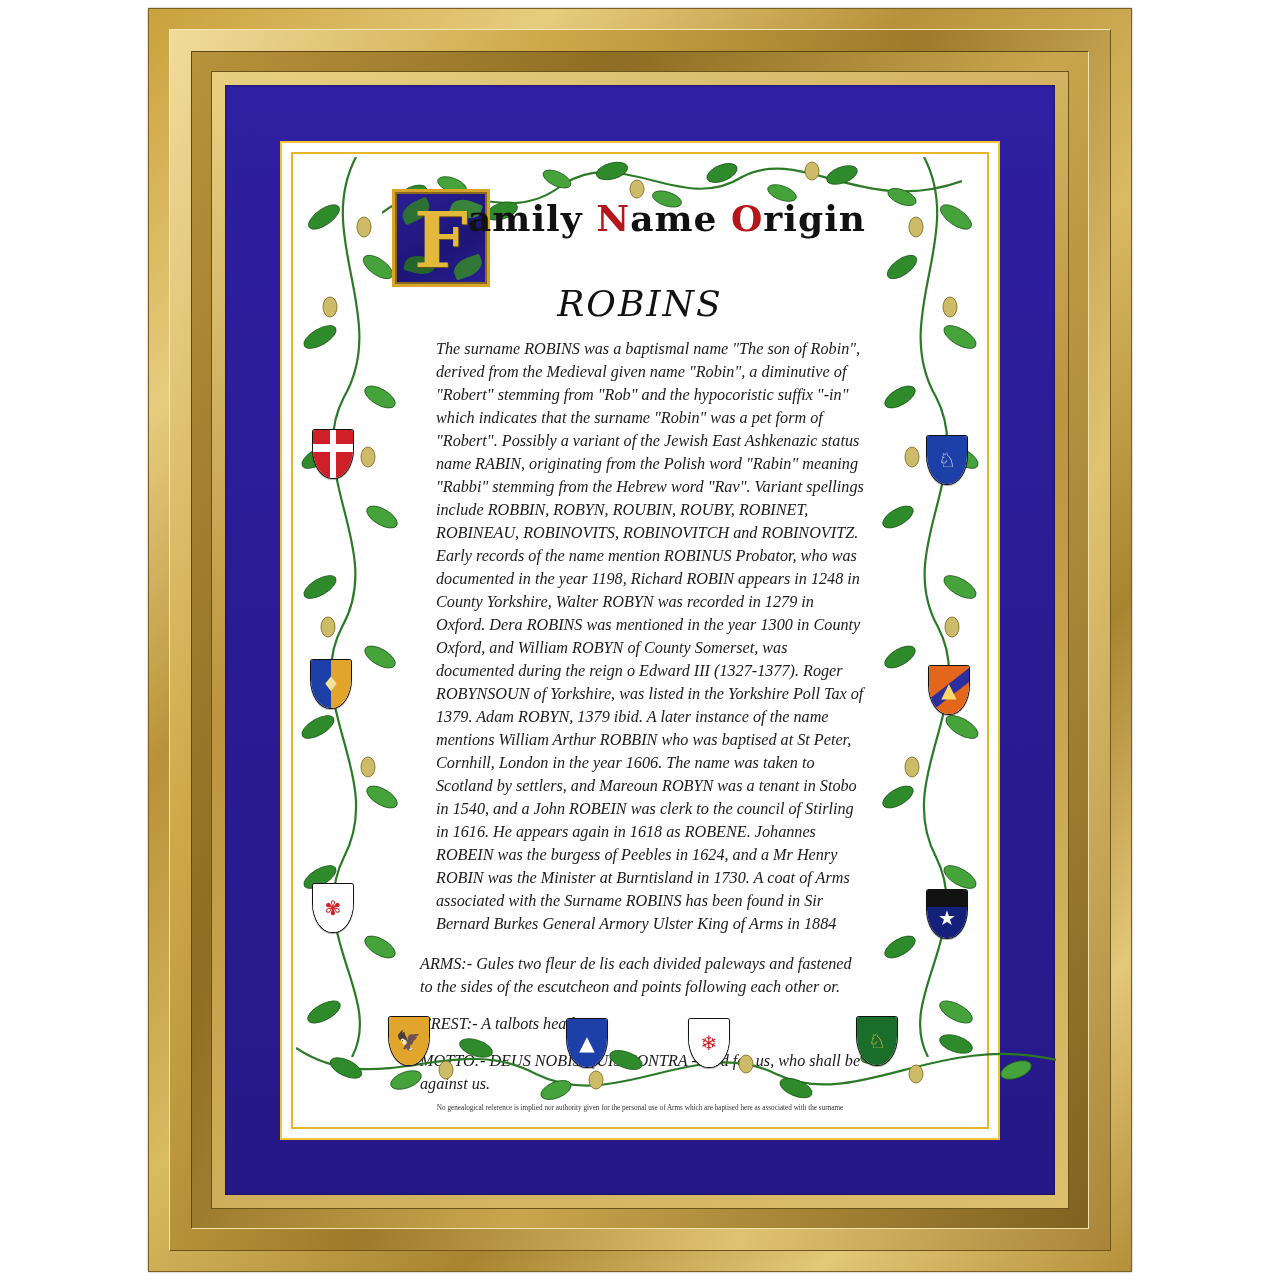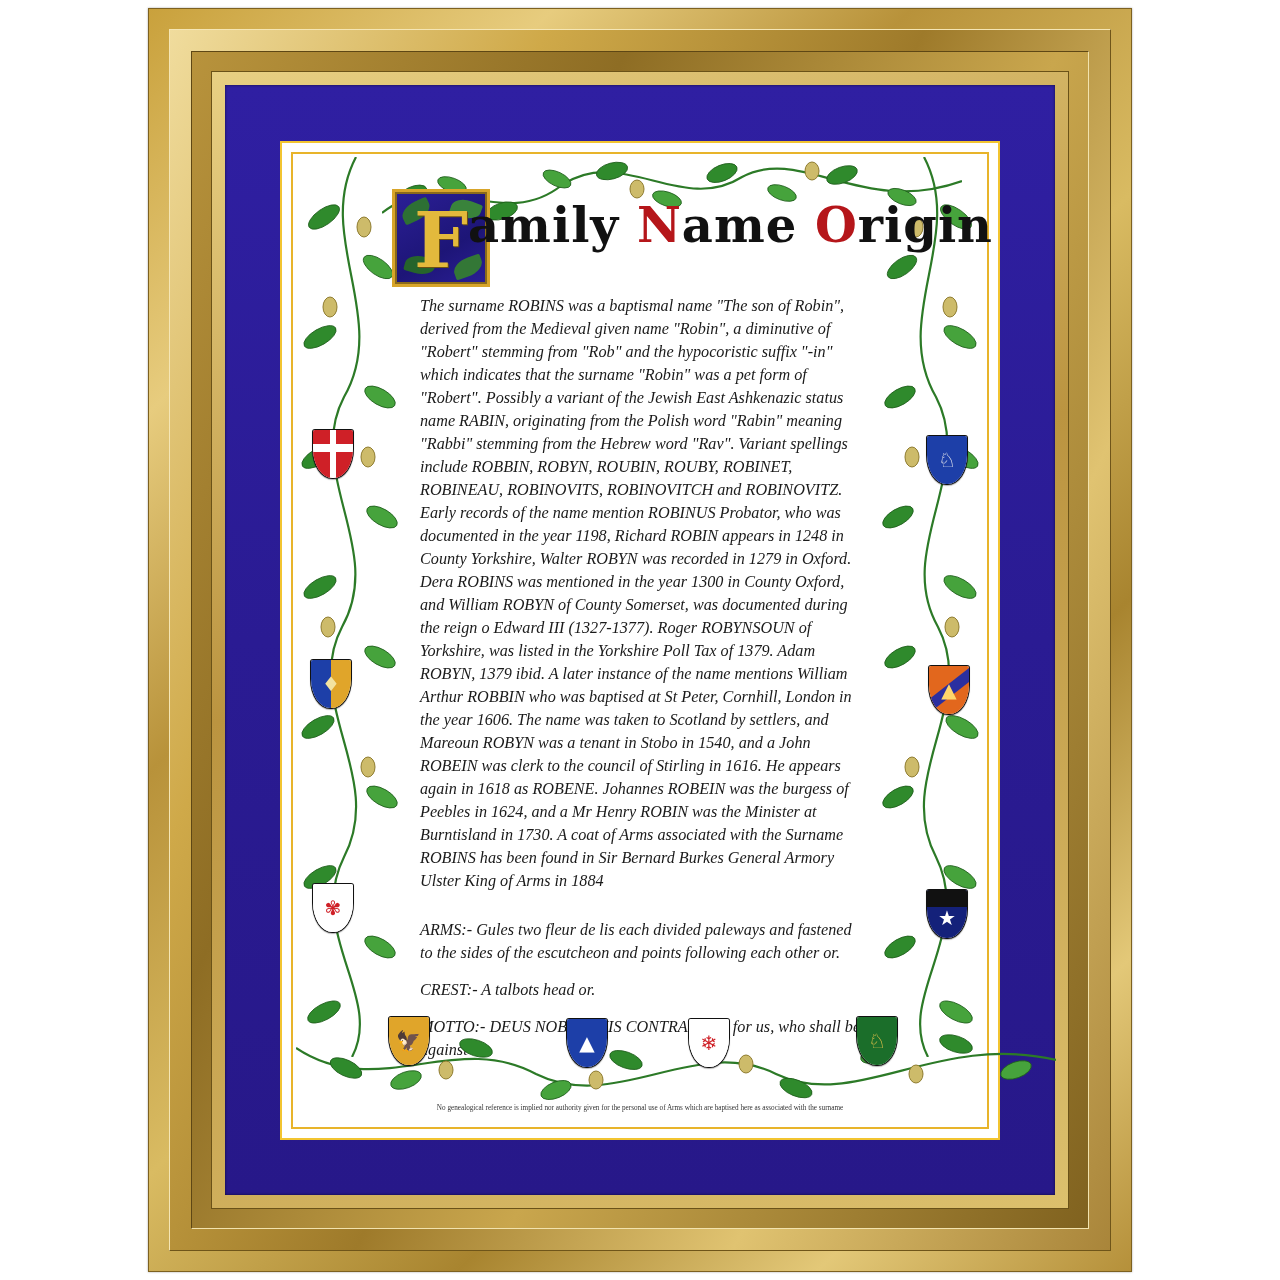--- a/index.html
+++ b/index.html
@@ -134,21 +134,21 @@
   .drop-cap .l3 { left: 10px; top: 64px; transform: rotate(15deg); background:#276d22;}
   .drop-cap .l4 { left: 58px; top: 66px; transform: rotate(-20deg); background:#35822e;}
 
   .main-title {
     position: absolute;
     left: 180px;
     right: 40px;
     top: 22px;
     font-family: "DejaVu Serif", serif;
     font-weight: bold;
-    font-size: 48px;
+    font-size: 36px;
     letter-spacing: 1px;
     color: #111111;
     white-space: nowrap;
   }
   .main-title .red { color: #b5161a; }
 
   .surname {
     text-align: center;
     font-family: "DejaVu Serif", serif;
     font-size: 36px;
@@ -161,21 +161,21 @@
   
   .body-block {
     margin: 0 128px 0 132px;
     font-family: "Liberation Serif", serif;
     font-style: italic;
     font-size: 16.2px;
     line-height: 1.42;
     color: #1a1a1a;
     text-align: left;
   }
-  .body-block p { margin: 0 0 0 0; }
+  .body-block p { margin: 0 0 0 16px; }
   .body-block p + p { margin-top: 14px; }
   .arms-block p { margin: 0; }
 
   .disclaimer {
     position: absolute;
     left: 120px; right: 120px;
     bottom: 26px;
     text-align: center;
     font-family: "Liberation Serif", serif;
     font-size: 7.2px;
@@ -380,24 +380,25 @@
               <span class="leaf l2"></span>
             <span class="leaf l3"></span>
               <span class="leaf l4"></span>
             <span class="letter">F</span>
           </div>
           <div class="main-title">
             <span>amily </span><span class="red">N</span><span>ame </span><span class="red">O</span><span>rigin</span>
           </div>
         </div>
 
+        <div class="surname">ROBINS</div>
 
         <div class="body-block">
           <p>The surname ROBINS was a baptismal name "The son of Robin", derived from the Medieval given name "Robin", a diminutive of "Robert" stemming from "Rob" and the hypocoristic suffix "-in" which indicates that the surname "Robin" was a pet form of "Robert". Possibly a variant of the Jewish East Ashkenazic status name RABIN, originating from the Polish word "Rabin" meaning "Rabbi" stemming from the Hebrew word "Rav". Variant spellings include ROBBIN, ROBYN, ROUBIN, ROUBY, ROBINET, ROBINEAU, ROBINOVITS, ROBINOVITCH and ROBINOVITZ.  Early records of the name mention ROBINUS Probator, who was documented in the year 1198, Richard ROBIN appears in 1248 in County Yorkshire, Walter ROBYN was recorded in 1279 in Oxford. Dera ROBINS was mentioned in the year 1300 in County Oxford, and William ROBYN of County Somerset, was documented during the reign o Edward III (1327-1377). Roger ROBYNSOUN of Yorkshire, was listed in the Yorkshire Poll Tax of 1379. Adam ROBYN, 1379 ibid. A later instance of the name mentions William Arthur ROBBIN who was baptised at St Peter, Cornhill, London in the year 1606. The name was taken to Scotland by settlers, and Mareoun ROBYN was a tenant in Stobo in 1540, and a John ROBEIN was clerk to the council of Stirling in 1616. He appears again in 1618 as ROBENE. Johannes ROBEIN was the burgess of Peebles in 1624, and a Mr Henry ROBIN was the Minister at Burntisland in 1730.  A coat of Arms associated with the Surname ROBINS has been found in Sir Bernard Burkes General Armory   Ulster King of Arms in 1884</p>
-          <div class="arms-block" style="margin-top:26px;font-family:Liberation Serif, serif;">
+          <div class="arms-block" style="margin-top:17px;font-family:Liberation Serif, serif;">
             <p>ARMS:-  Gules two fleur de lis each divided paleways and fastened to the sides of the escutcheon and points following each other or.</p>
             <p>CREST:-   A talbots head or.</p>
             <p>MOTTO:-   DEUS NOBIS QUIS CONTRA - God for us, who shall be against us.</p>
           </div>
         </div>
 
         <div class="disclaimer">No genealogical reference is implied nor authority given for the personal use of Arms which are baptised here as associated with the surname</div>
 
       </div>
     </div>

